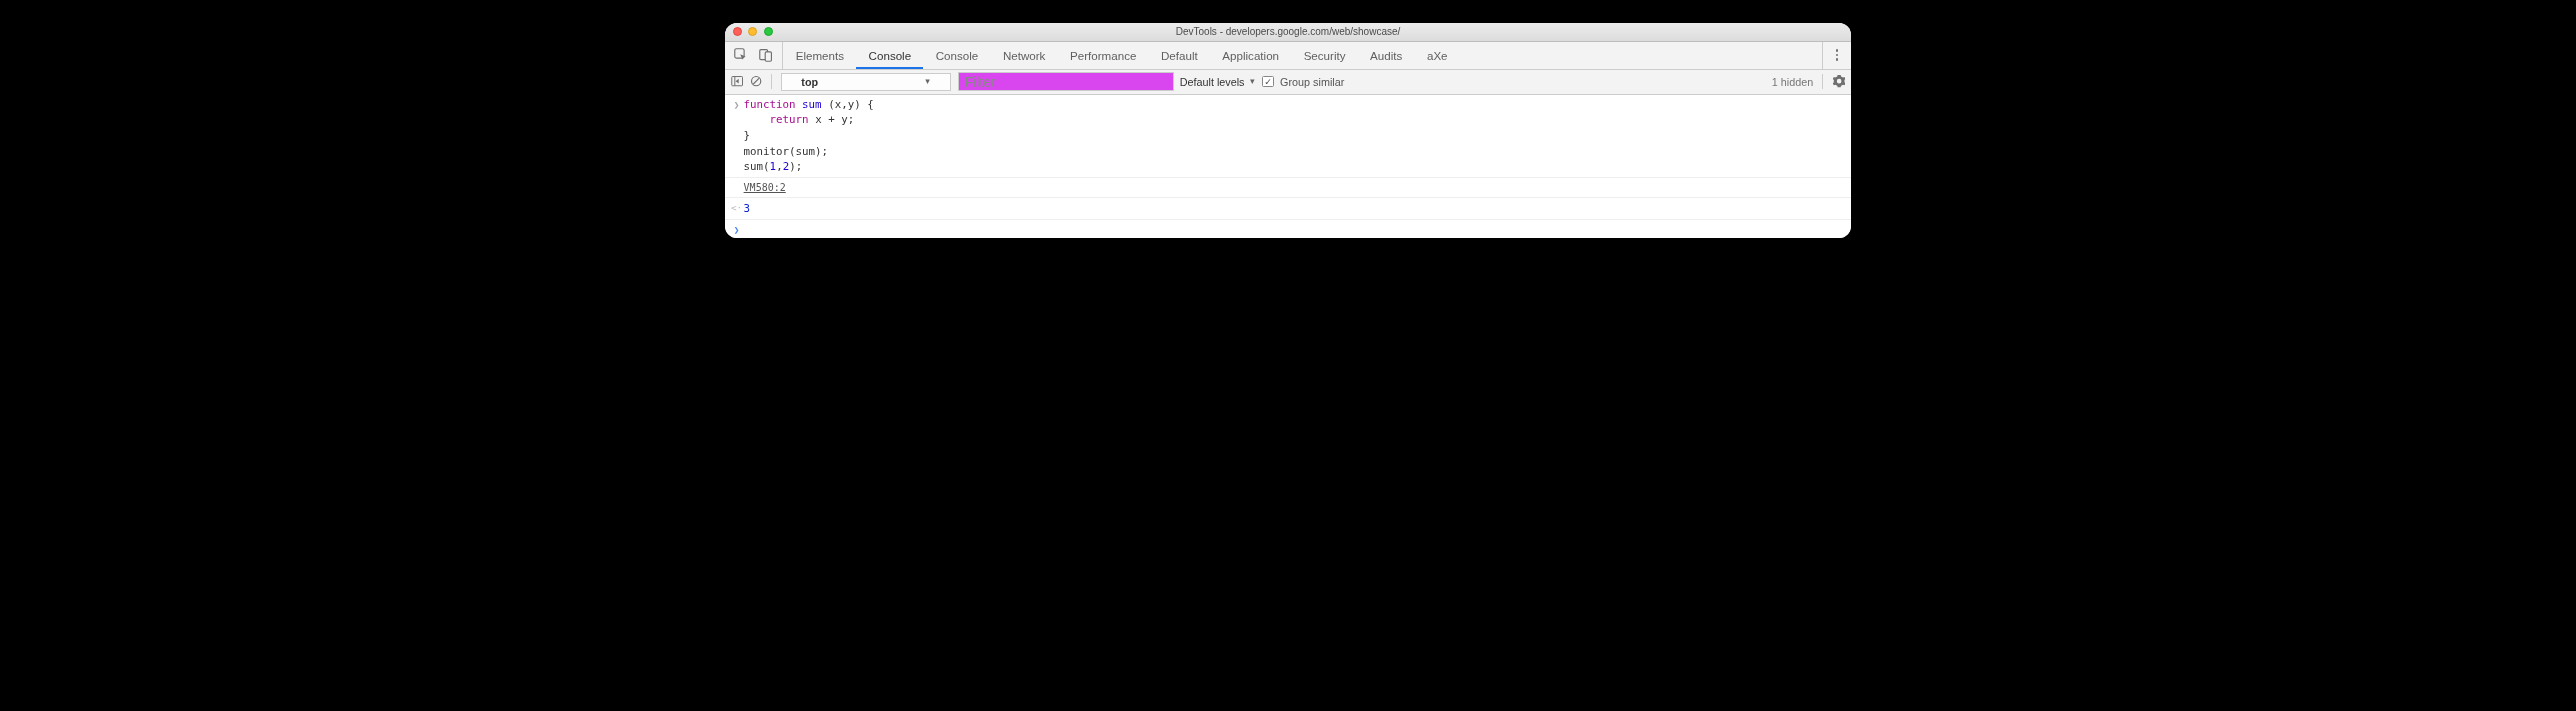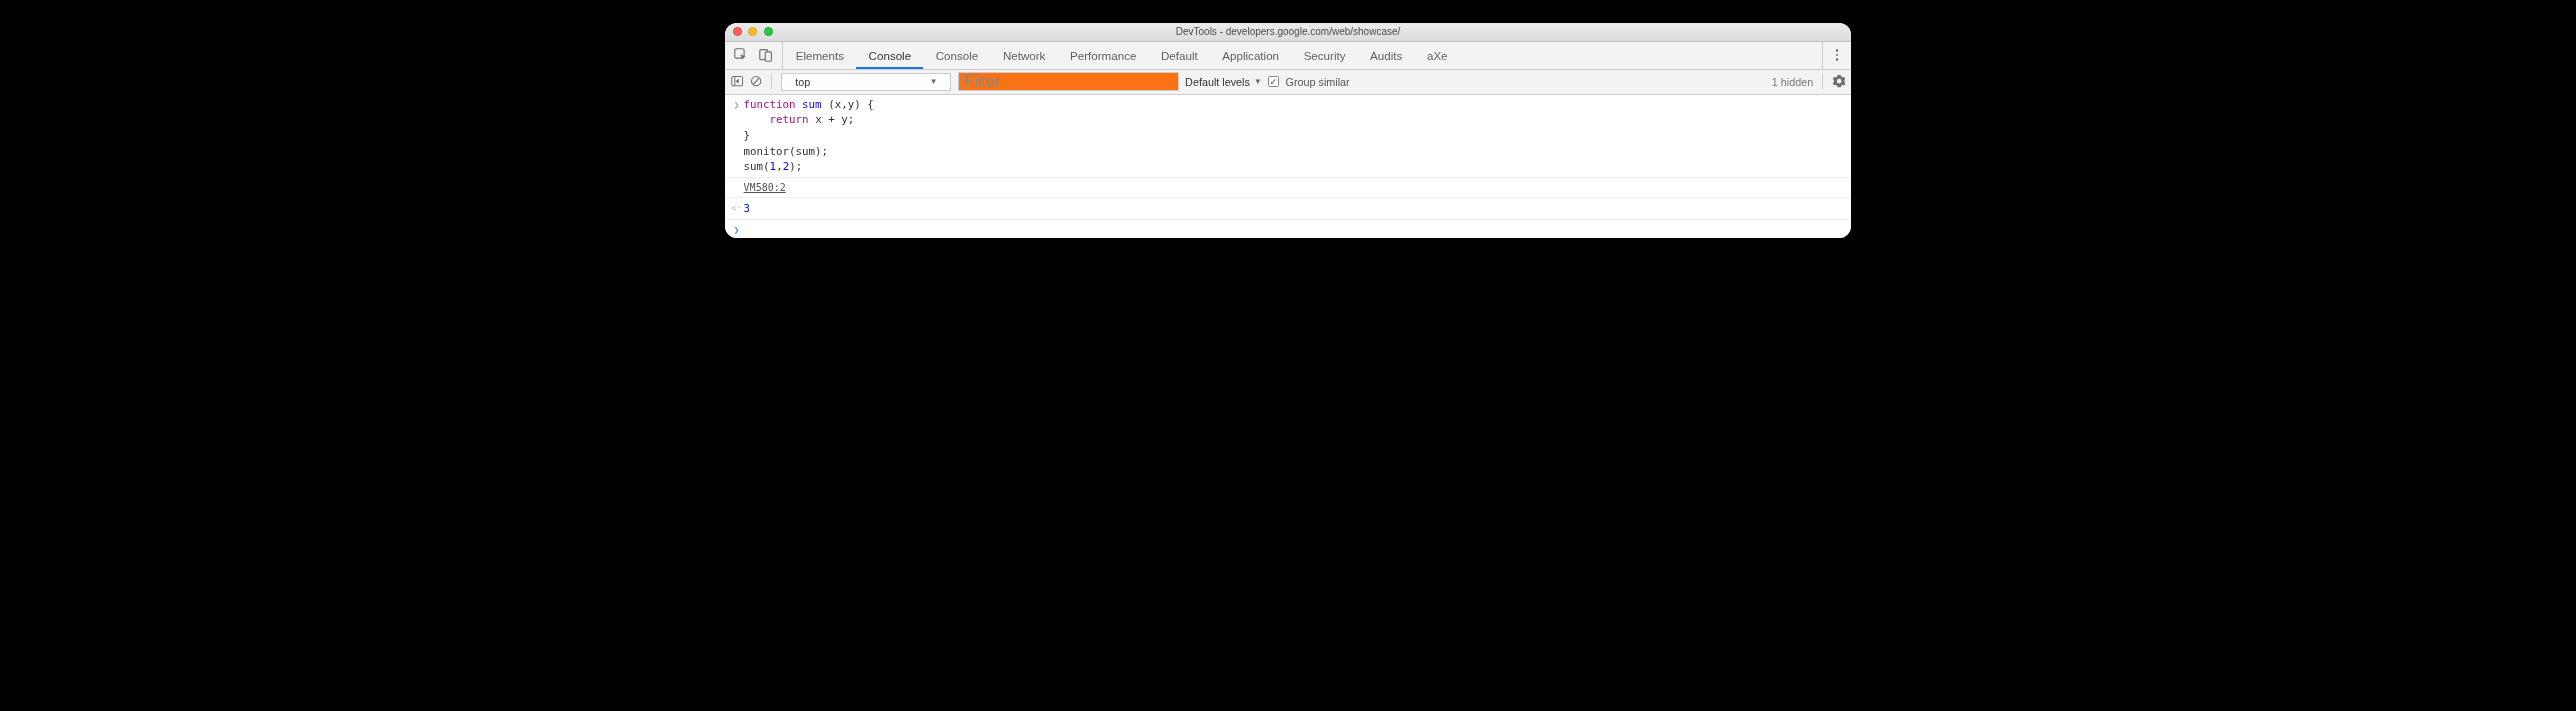--- a/index.html
+++ b/index.html
@@ -108,31 +108,32 @@
     font-size: 10.8px;
     color: #555;
   }
   .tb-sep { width:0.8px; height:15.4px; background:#ccc; margin:0 3.1px; }
   .context-select {
     flex: 0 0 170px;
     height: 18px;
     border: 0.8px solid #ccc;
     background: #fdfdfd;
     display:flex; align-items:center;
-    padding: 0 13px;
+    padding: 0 19px;
     justify-content: space-between;
     color:#333;
+    font-weight:bold;
   }
   .filter-input {
     flex: 0 0 216px;
     height: 18.5px;
     border: 0.8px solid #ccc;
-    background: #f97316;
+    background: #d946ef;
     padding: 0 6.2px;
-    font-size: 16px;
+    font-size: 14px;
     color:#333;
   }
   .filter-input::placeholder { color:#888; }
   .levels {
     display:flex; align-items:center; gap:4px;
     color:#333;
   }
   .tri { font-size:7.7px; color:#666; }
   .chk {
     width:11.6px;height:11.6px;border:0.8px solid #888;background:#fff;

